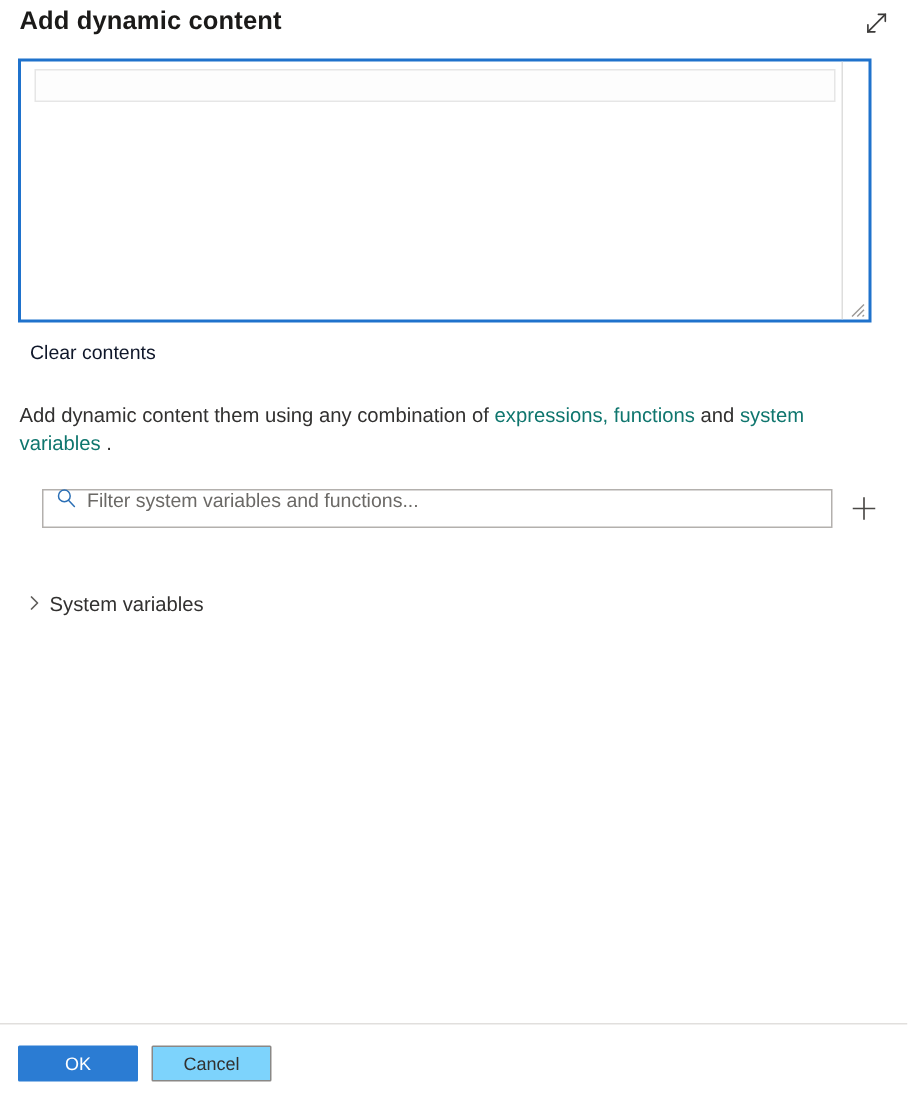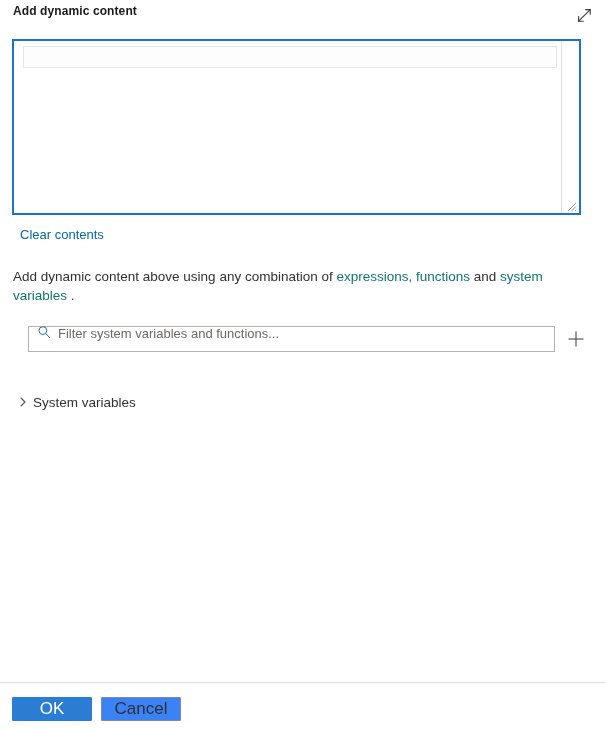--- a/index.html
+++ b/index.html
@@ -22,21 +22,21 @@
     position: absolute;
     left: 0;
     top: 0;
     width: 605px;
     height: 34px;
   }
   .panel-title {
     position: absolute;
     left: 13px;
     top: 4px;
-    font-size: 12px;
+    font-size: 17px;
     font-weight: 600;
     color: #1b1a19;
     letter-spacing: 0.1px;
     white-space: nowrap;
   }
   .expand-btn {
     position: absolute;
     right: 8px;
     top: 2px;
     width: 26px;
@@ -98,21 +98,21 @@
     height: 13px;
     cursor: nwse-resize;
   }
   .resize-grip svg { display: block; }
 
   .clear-link {
     position: absolute;
     left: 20px;
     top: 227px;
     font-size: 13px;
-    color: #0369a1;
+    color: #0f172a;
     cursor: pointer;
     white-space: nowrap;
   }
 
   
   .desc {
     position: absolute;
     left: 13px;
     top: 267px;
     width: 580px;
@@ -219,34 +219,34 @@
     left: 12px;
     top: 697px;
     display: flex;
     align-items: center;
     gap: 9px;
   }
   .btn {
     height: 24px;
     min-width: 80px;
     font-family: "Liberation Sans", sans-serif;
-    font-size: 17px;
+    font-size: 12px;
     border-radius: 1px;
     cursor: pointer;
     padding: 0 10px;
     box-sizing: border-box;
     line-height: 22px;
   }
   .btn-primary {
     background: #2b7cd3;
     border: 1px solid #2b7cd3;
     color: #ffffff;
   }
   .btn-secondary {
-    background: #3b82f6;
+    background: #7dd3fc;
     border: 1px solid #8a8886;
     color: #323130;
   }
 </style>
 </head>
 <body>
 
 <div class="panel-header">
   <div class="panel-title">Add dynamic content</div>
   <button class="expand-btn" title="Expand">
@@ -274,21 +274,21 @@
         <line x1="12" y1="7.5" x2="7.5" y2="12"></line>
         <line x1="12" y1="11" x2="11" y2="12"></line>
       </g>
     </svg>
   </div>
 </div>
 
 <div class="clear-link">Clear contents</div>
 
 <div class="desc">
-  <span>Add dynamic content above using any combination of </span><a>expressions, functions</a><span> and </span><a>system variables</a><span> .</span><br>
+  <span>Add dynamic content them using any combination of </span><a>expressions, functions</a><span> and </span><a>system variables</a><span> .</span><br>
 </div>
 
 <div class="filter-row">
   <div class="filter-box">
     <span class="srch">
       <svg width="14" height="14" viewBox="0 0 14 14" aria-hidden="true">
         <circle cx="5.9" cy="5.6" r="3.9" fill="none" stroke="#2b6fb5" stroke-width="1"></circle>
         <line x1="8.8" y1="8.6" x2="12.6" y2="12.6" stroke="#2b6fb5" stroke-width="1" stroke-linecap="round"></line>
       </svg>
     </span>

